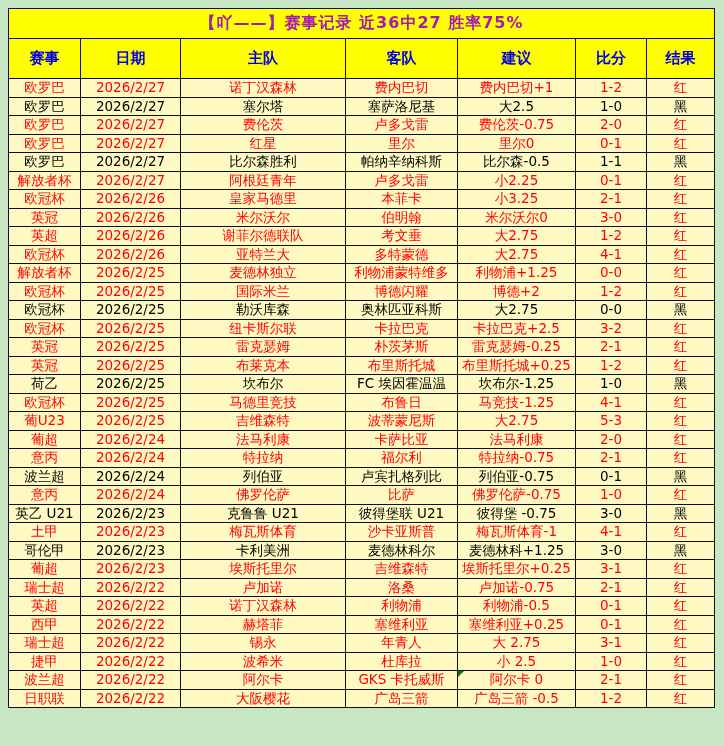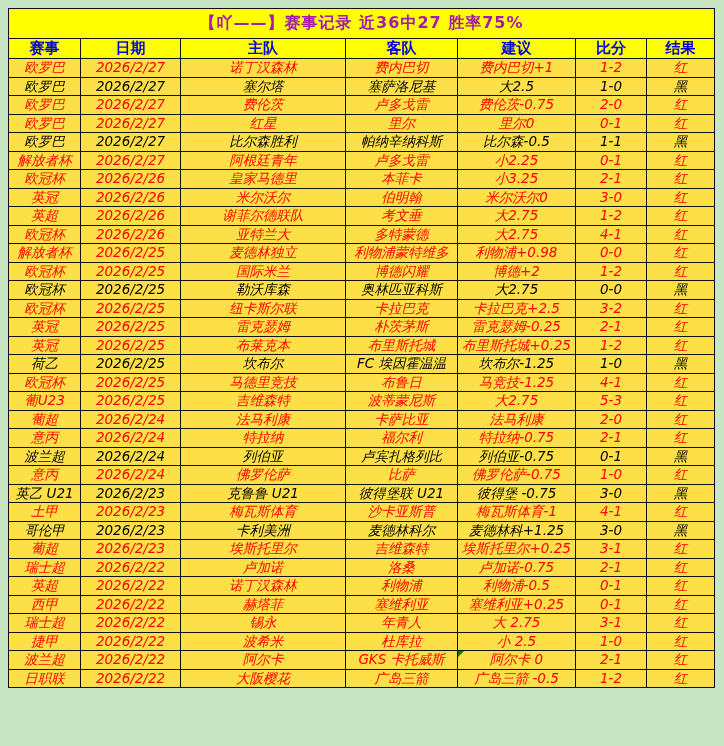--- a/index.html
+++ b/index.html
@@ -24,28 +24,28 @@
     vertical-align:middle;
   }
   tr.title-row{height:30px;}
   tr.title-row th{
     background:#ffff00;
     color:#a21caf;
     font-size:16px;
     font-weight:bold;
     letter-spacing:1px;
   }
-  tr.head-row{height:20px;}
+  tr.head-row{height:40px;}
   tr.head-row th{
     background:#ffff00;
     color:#0000e0;
     font-size:15px;
     font-weight:bold;
   }
-  tbody tr{height:18.5px;background:#fde047;font-style:italic;}
+  tbody tr{height:18.5px;background:#fef9c3;}
   tbody td{font-size:13.5px;line-height:1;}
   tr.red td{color:#ff0000;}
   tr.black td{color:#000000;}
   td.tip-cell{position:relative;margin-left:9px;}
   .corner{
     position:absolute;left:0;top:0;
     width:0;height:0;
     border-top:6px solid #0a7a0a;
     border-right:6px solid transparent;
   }
@@ -166,21 +166,21 @@
     <td>多特蒙德</td>
     <td class="tip-cell">大2.75</td>
     <td>4-1</td>
     <td>红</td>
   </tr>
       <tr class="red">
     <td>解放者杯</td>
     <td>2026/2/25</td>
     <td>麦德林独立</td>
     <td>利物浦蒙特维多</td>
-    <td class="tip-cell">利物浦+0.98</td>
+    <td class="tip-cell">利物浦+1.25</td>
     <td>0-0</td>
     <td>红</td>
   </tr>
       <tr class="red">
     <td>欧冠杯</td>
     <td>2026/2/25</td>
     <td>国际米兰</td>
     <td>博德闪耀</td>
     <td class="tip-cell">博德+2</td>
     <td>1-2</td>

